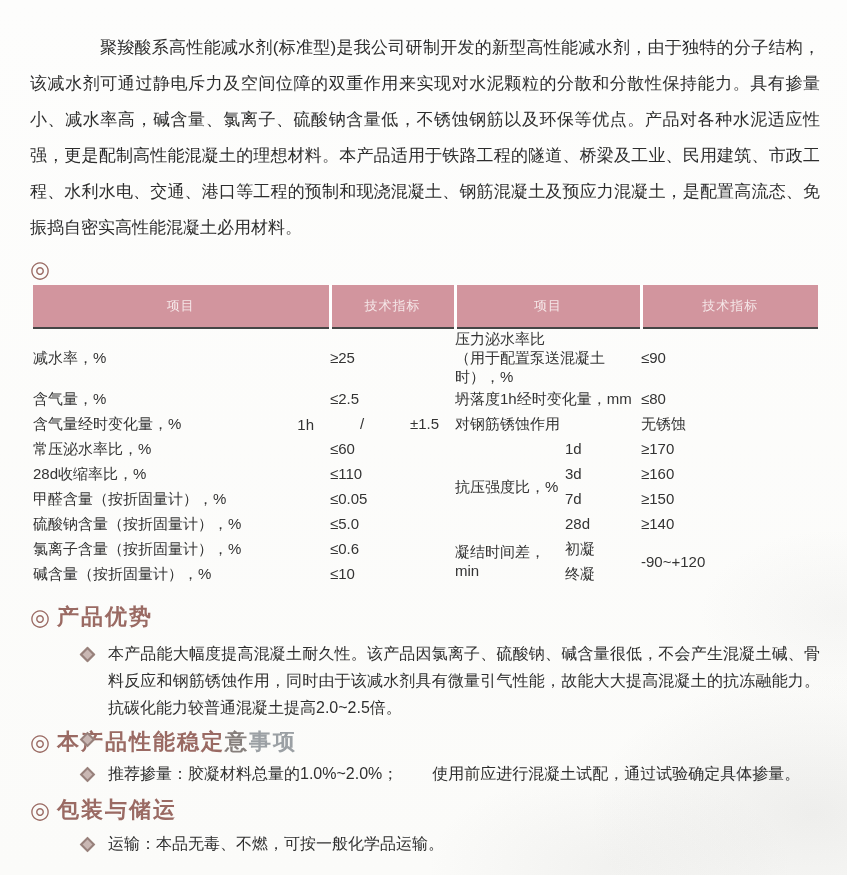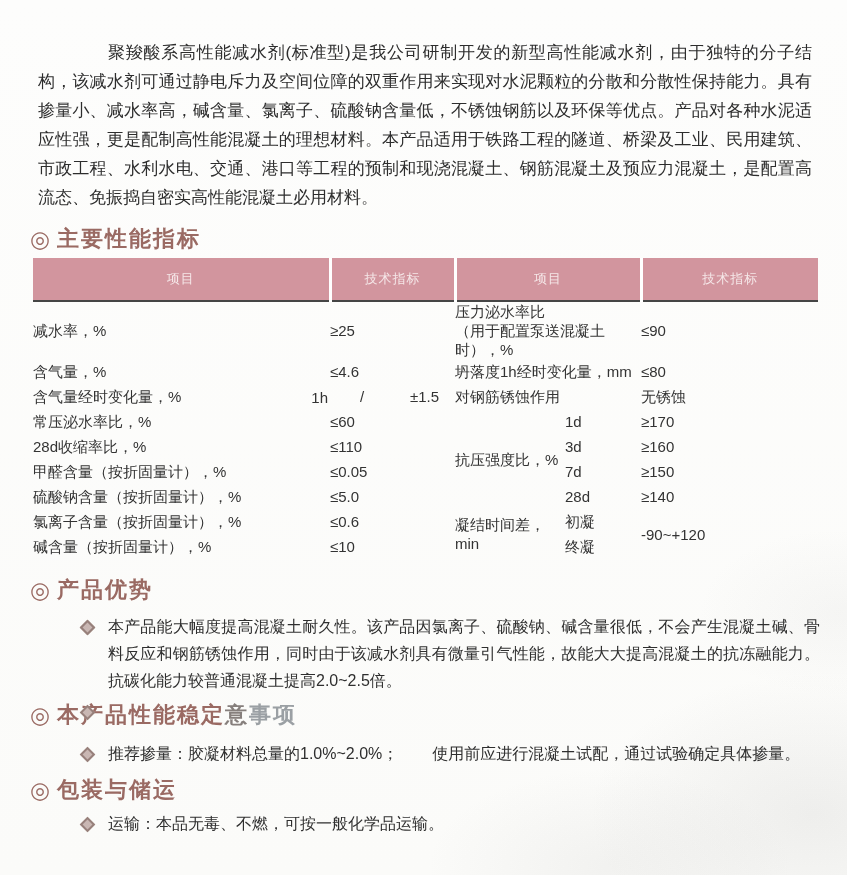--- a/index.html
+++ b/index.html
@@ -14,22 +14,22 @@
     width:847px;height:875px;
     box-sizing:border-box;
     padding:30px 27px 0 30px;
     background:
       radial-gradient(ellipse 320px 200px at 96% 93%, rgba(150,150,148,0.13), transparent 70%),
       radial-gradient(ellipse 260px 140px at 72% 99%, rgba(160,160,158,0.10), transparent 70%),
       radial-gradient(ellipse 200px 120px at 99% 70%, rgba(170,170,168,0.08), transparent 70%),
       linear-gradient(#fdfdfc,#fbfbf9);
   }
   .intro{
-    margin:8px;
-    font-size:17px;line-height:29px;
+    margin:0;
+    font-size:17px;line-height:36px;
     color:#2d2d2d;
     text-align:justify;
     text-indent:70px;
   }
   .sec-title{
     display:flex;align-items:center;gap:7px;
     margin:12px 0 0 0;
     font-size:22px;font-weight:bold;letter-spacing:2px;
     color:#9a6a63;
     line-height:30px;
@@ -56,21 +56,21 @@
   }
   table.perf th.vd{border-left:3px solid #ffffff;}
   table.perf td{
     font-size:15px;color:#333333;
     text-align:left;vertical-align:middle;
     height:25px;padding:0;line-height:19px;margin-top:12px;
   }
   tr.tall td{height:42px;}
   .two-line div{line-height:19px;}
   .cell-rel{position:relative;}
-  .cell-rel .abs-right{position:absolute;right:2px;top:50%;transform:translateY(-50%);}
+  .cell-rel .abs-right{position:absolute;right:16px;top:50%;transform:translateY(-50%);}
   .cell-split{display:flex;align-items:center;justify-content:space-between;
     padding:0 16px 0 30px;box-sizing:border-box;height:25px;}
 
   
   .bullets{margin:8px 0 0 0;}
   .bullet{
     position:relative;
     margin:0 0 4px 0;
     padding-left:78px;
     font-size:16px;line-height:27px;
@@ -90,21 +90,20 @@
 </style>
 </head>
 <body>
 
 <div class="page">
 
   <p class="intro">聚羧酸系高性能减水剂(标准型)是我公司研制开发的新型高性能减水剂，由于独特的分子结构，该减水剂可通过静电斥力及空间位障的双重作用来实现对水泥颗粒的分散和分散性保持能力。具有掺量小、减水率高，碱含量、氯离子、硫酸钠含量低，不锈蚀钢筋以及环保等优点。产品对各种水泥适应性强，更是配制高性能混凝土的理想材料。本产品适用于铁路工程的隧道、桥梁及工业、民用建筑、市政工程、水利水电、交通、港口等工程的预制和现浇混凝土、钢筋混凝土及预应力混凝土，是配置高流态、免振捣自密实高性能混凝土必用材料。</p>
 
   <div class="sec-title">
     <span class="ring">◎</span>
-    <span>主要性能指标</span>
   </div>
 
   <table class="perf">
     <colgroup>
       <col class="c1">
         <col class="c2">
         <col class="c3">
         <col class="c4">
         <col class="c5">
     </colgroup>
@@ -121,21 +120,21 @@
         <td>减水率，%</td>
         <td>≥25</td>
         <td colspan="2" class="two-line">
           <div>压力泌水率比</div>
           <div>（用于配置泵送混凝土时），%</div>
         </td>
         <td>≤90</td>
       </tr>
       <tr>
         <td>含气量，%</td>
-        <td>≤4.6</td>
+        <td>≤2.5</td>
         <td colspan="2">坍落度1h经时变化量，mm</td>
         <td>≤80</td>
       </tr>
       <tr>
         <td class="cell-rel">
           <span>含气量经时变化量，%</span>
           <span class="abs-right">1h</span>
         </td>
         <td>
           <span class="cell-split">
@@ -200,21 +199,21 @@
     </div>
     <div class="bullet">
       <span class="diamond"></span>
     </div>
   </div>
 
   <div class="sec-title" style="margin-top:6px;">
     <span class="ring">◎</span>
     <span><span>本产品性能稳定</span><span class="t-faded-a">意</span><span class="t-faded-b">事项</span></span>
   </div>
-  <div class="bullets" style="margin-top:10px;">
+  <div class="bullets" style="margin-top:3px;">
     <div class="bullet">
       <span class="diamond"></span>
       <span class="usage-line">
         <span>推荐掺量：胶凝材料总量的1.0%~2.0%；</span>
         <span>使用前应进行混凝土试配，通过试验确定具体掺量。</span>
       </span>
     </div>
   </div>
 
   <div class="sec-title" style="margin-top:8px;">

